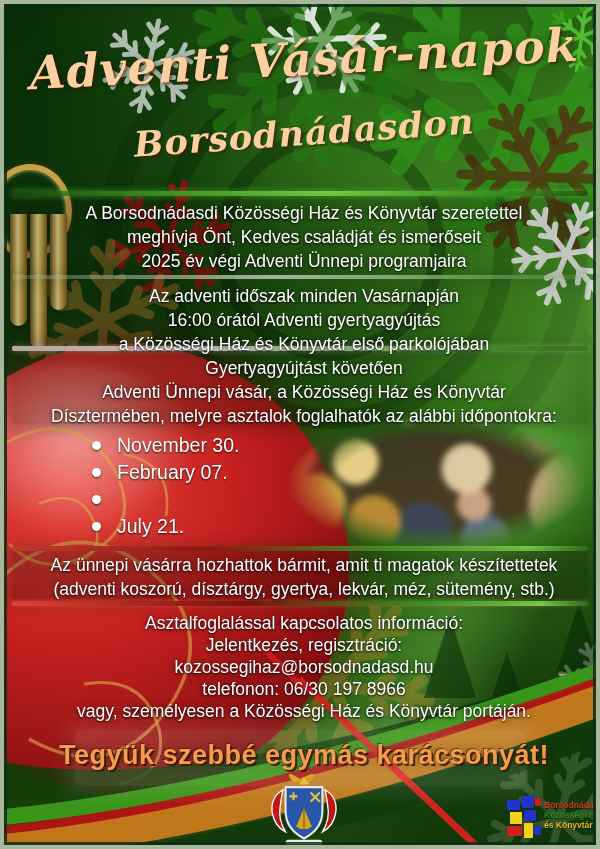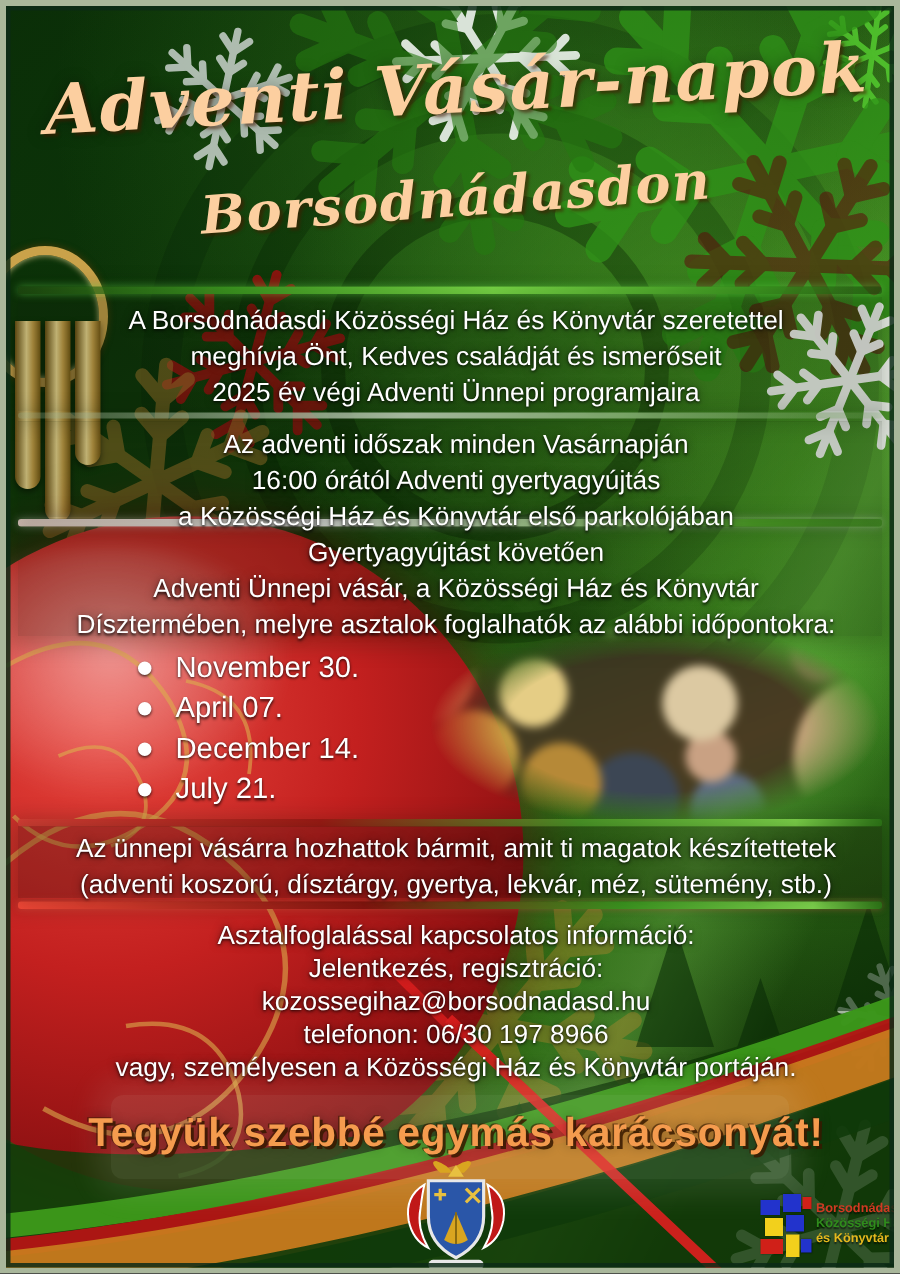--- a/index.html
+++ b/index.html
@@ -243,25 +243,24 @@
     <div class="line">Dísztermében, melyre asztalok foglalhatók az alábbi időpontokra:</div>
   </div>
 
   <div class="dates">
     <div class="date-row">
       <span class="dot"></span>
       <span class="date-label">November 30.</span>
     </div>
     <div class="date-row">
       <span class="dot"></span>
-      <span class="date-label">April 07.</span>
+      <span class="date-label">February 07.</span>
     </div>
     <div class="date-row">
       <span class="dot"></span>
-      <span class="date-label">December 14.</span>
     </div>
     <div class="date-row">
       <span class="dot"></span>
       <span class="date-label">July 21.</span>
     </div>
   </div>
 
   <div class="block" style="top:549px;">
     <div class="line">Az ünnepi vásárra hozhattok bármit, amit ti magatok készítettetek</div>
     <div class="line">(adventi koszorú, dísztárgy, gyertya, lekvár, méz, sütemény, stb.)</div>

